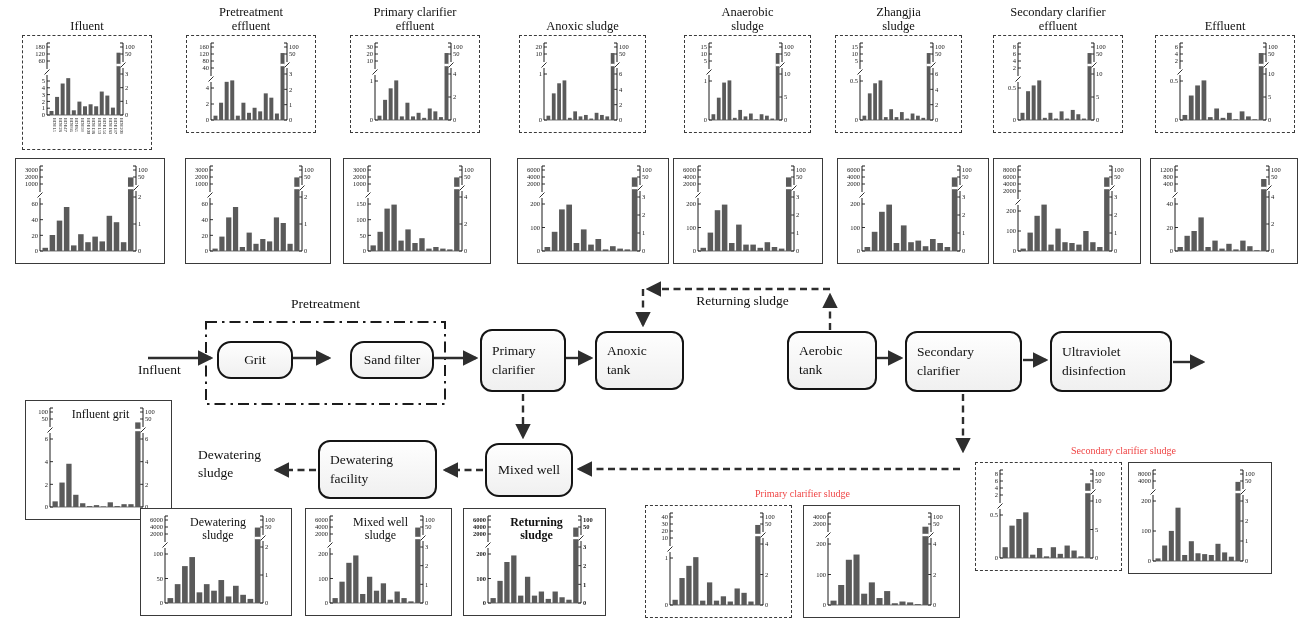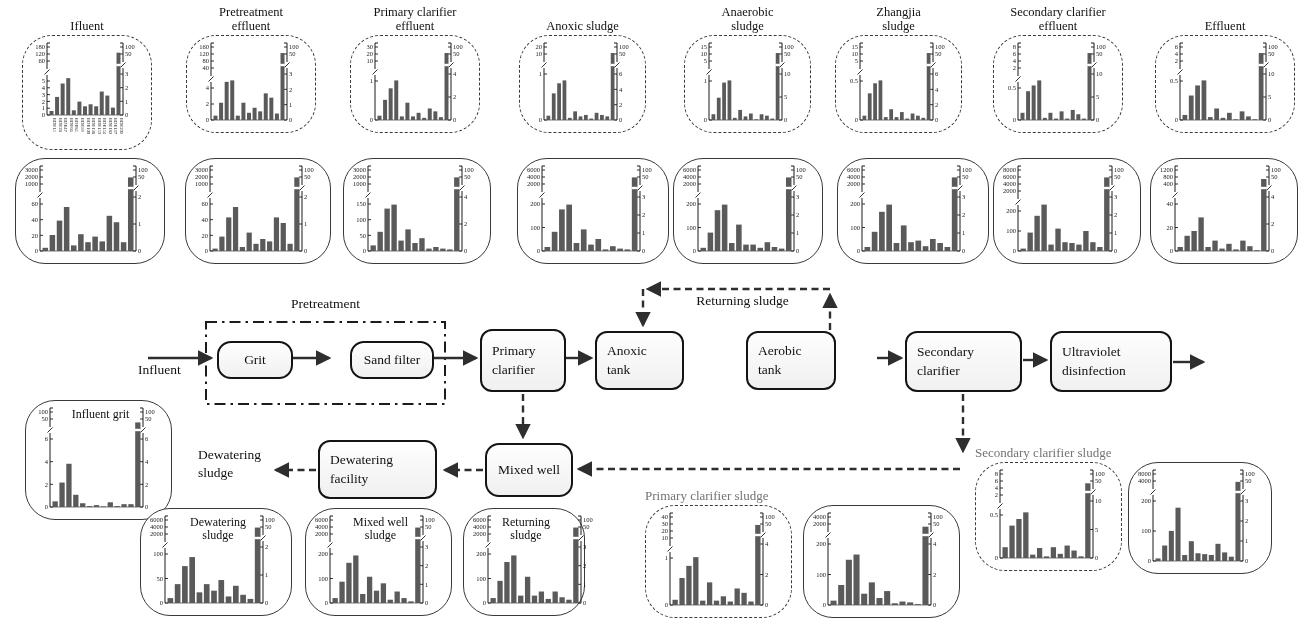--- a/index.html
+++ b/index.html
@@ -1,33 +1,33 @@
 <!DOCTYPE html>
 <html><head>
 <meta charset="utf-8">
 <style>
   html,body{margin:0;padding:0;background:#fff;}
   #canvas{position:relative;width:1306px;height:624px;background:#fff;overflow:hidden;
           font-family:"Liberation Serif",serif;color:#111;}
   #flow-arrows{position:absolute;left:0;top:0;width:1306px;height:624px;z-index:1;}
-  .chart-box{position:absolute;background:#fff;box-sizing:border-box;z-index:2;border-radius:30px;}
+  .chart-box{position:absolute;background:#fff;box-sizing:border-box;z-index:2;}
   .b-solid{border:1.6px solid #3a3a3a;}
   .b-dashed{border:1.6px dashed #3a3a3a;}
   .chart-title{position:absolute;z-index:3;text-align:center;font-size:12.5px;line-height:1.12;
                color:#111;display:flex;flex-direction:column;justify-content:flex-end;}
   .inside-title{position:absolute;z-index:4;font-size:12px;line-height:1.05;text-align:center;color:#111;}
   .flow-box{position:absolute;z-index:3;border:2.6px solid #141414;border-radius:12px;
             background:linear-gradient(#fefefe,#f0f0f0);display:flex;align-items:center;
             justify-content:center;text-align:center;font-size:13.5px;line-height:1.35;
             box-sizing:border-box;padding:2px 10px;}
   .sq{border-radius:14px;border-width:2.2px;}
   .ta-l{text-align:left;}
   .flow-label{position:absolute;z-index:3;font-size:13.5px;line-height:1.3;color:#111;}
   .tc{text-align:center;}
-  .section-label{position:absolute;z-index:3;font-size:13px;text-align:left;color:#737373;}
+  .section-label{position:absolute;z-index:3;font-size:10px;text-align:center;color:#ef4444;}
   svg text{font-family:"Liberation Serif",serif;fill:#1a1a1a;}
 </style>
 </head>
 <body>
 
 <div id="canvas">
 
   <svg id="flow-arrows" width="1306" height="624" viewBox="0 0 1306 624">
     <defs>
       <marker id="arr" viewBox="0 0 10 10" refX="8.5" refY="5" markerWidth="6.5" markerHeight="6.5" orient="auto">
@@ -69,21 +69,21 @@
     <div>Dewatering</div>
     <div>sludge</div>
   </div>
   <div class="section-label" style="left:645px;top:488px;width:315px">Primary clarifier sludge</div>
   <div class="section-label" style="left:975px;top:445px;width:297px">Secondary clarifier sludge</div>
 
   <div class="flow-box sq" style="left:217px;top:341px;width:76px;height:38px">Grit</div>
   <div class="flow-box sq" style="left:350px;top:341px;width:84px;height:38px">Sand filter</div>
   <div class="flow-box ta-l" style="left:480px;top:329px;width:86px;height:63px">Primary clarifier</div>
   <div class="flow-box ta-l" style="left:595px;top:331px;width:89px;height:59px">Anoxic tank</div>
-  <div class="flow-box ta-l" style="left:746px;top:331px;width:90px;height:59px">Aerobic tank</div>
+  <div class="flow-box ta-l" style="left:787px;top:331px;width:90px;height:59px">Aerobic tank</div>
   <div class="flow-box ta-l" style="left:905px;top:331px;width:117px;height:61px">Secondary clarifier</div>
   <div class="flow-box ta-l" style="left:1050px;top:331px;width:122px;height:61px">Ultraviolet disinfection</div>
   <div class="flow-box sq" style="left:485px;top:443px;width:88px;height:54px">Mixed well</div>
   <div class="flow-box ta-l" style="left:318px;top:440px;width:119px;height:59px">Dewatering facility</div>
 
   <div id="charts">
       <div class="chart-title" style="left: 22px; top: 1px; width: 130px; height: 32px;">
         <div>Ifluent</div>
       </div>
       <div class="chart-box b-dashed" style="left: 22px; top: 35px; width: 130px; height: 115px;"><svg width="126" height="111">
@@ -1043,21 +1043,21 @@
           <rect x="60.96153846153847" y="67.75999999999999" width="5.292307692307692" height="26.240000000000002" fill="#5a5a5a"></rect>
           <rect x="67.85384615384615" y="81.7" width="5.292307692307692" height="12.299999999999999" fill="#5a5a5a"></rect>
           <rect x="74.74615384615385" y="74.32" width="5.292307692307692" height="19.68" fill="#5a5a5a"></rect>
           <rect x="81.63846153846154" y="90.72" width="5.292307692307692" height="3.2800000000000002" fill="#5a5a5a"></rect>
           <rect x="88.53076923076924" y="82.52" width="5.292307692307692" height="11.48" fill="#5a5a5a"></rect>
           <rect x="95.42307692307693" y="89.08" width="5.292307692307692" height="4.92" fill="#5a5a5a"></rect>
           <rect x="102.31538461538462" y="92.36" width="5.292307692307692" height="1.6400000000000001" fill="#5a5a5a"></rect>
           <rect x="109.20769230769231" y="18.560000000000002" width="5.292307692307692" height="75.44" fill="#5a5a5a"></rect>
           <rect x="108.90769230769232" y="27.8" width="5.892307692307692" height="2.4" fill="#ffffff"></rect>
         </svg></div>
-      <div class="chart-box b-solid" style="left: 463px; top: 508px; width: 122px; height: 108px;"><div class="inside-title" style="left: 30px; right: 26px; top: 7px;">
+      <div class="chart-box b-solid" style="left: 463px; top: 508px; width: 143px; height: 108px; font-weight: bold;"><div class="inside-title" style="left: 30px; right: 26px; top: 7px;">
           <div>Returning</div>
           <div>sludge</div>
         </div><svg width="143" height="104">
           <line x1="24" y1="7" x2="24" y2="33" stroke="#1a1a1a" stroke-width="1"></line>
           <line x1="24" y1="39" x2="24" y2="94" stroke="#1a1a1a" stroke-width="1"></line>
           <line x1="24" y1="7" x2="27" y2="7" stroke="#1a1a1a" stroke-width="1"></line>
           <line x1="21.5" y1="38.5" x2="26.5" y2="33.5" stroke="#1a1a1a" stroke-width="0.9"></line>
           <line x1="24" y1="11" x2="27" y2="11" stroke="#1a1a1a" stroke-width="0.9"></line>
           <text x="22" y="13.2" font-size="6.5" text-anchor="end">6000</text>
           <line x1="24" y1="18" x2="27" y2="18" stroke="#1a1a1a" stroke-width="0.9"></line>

